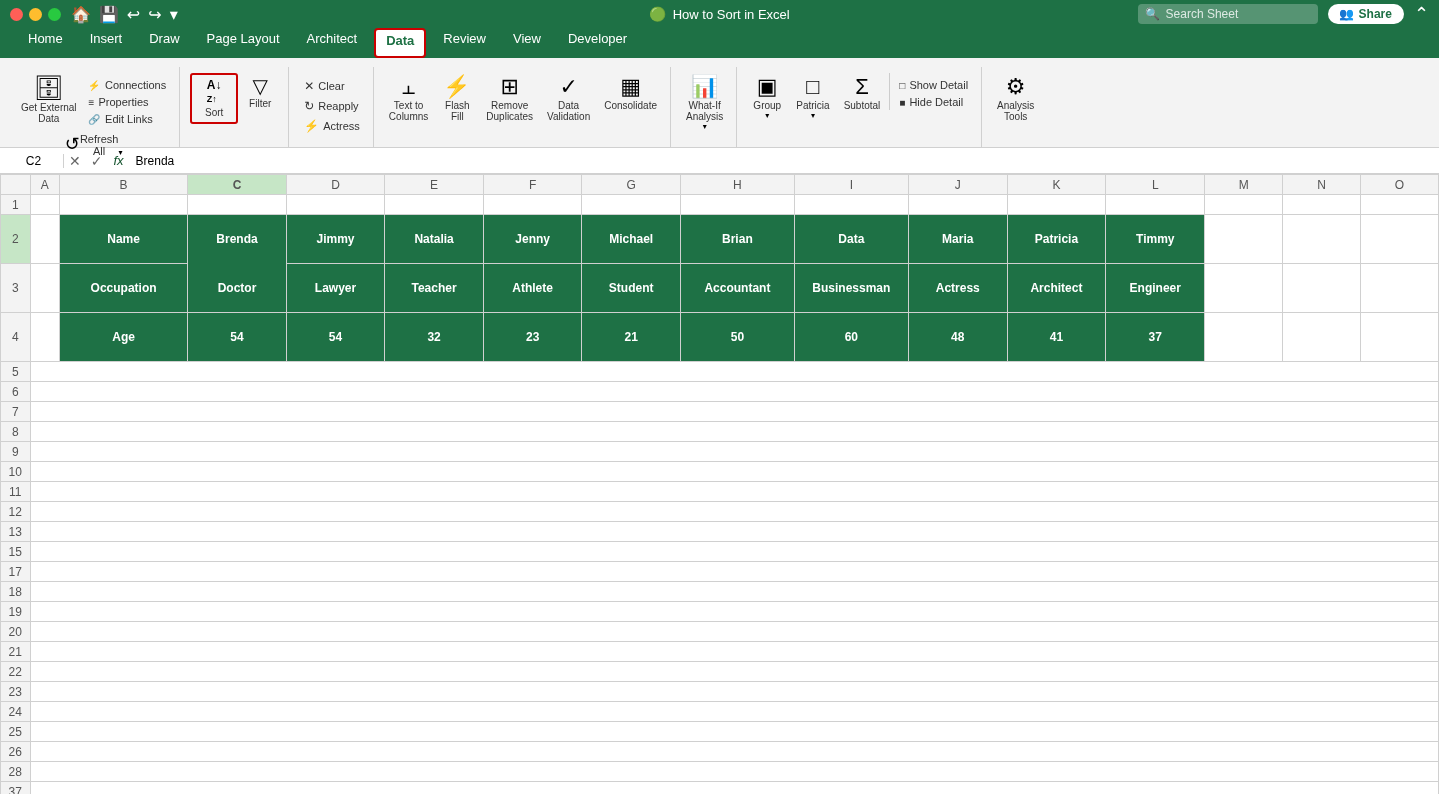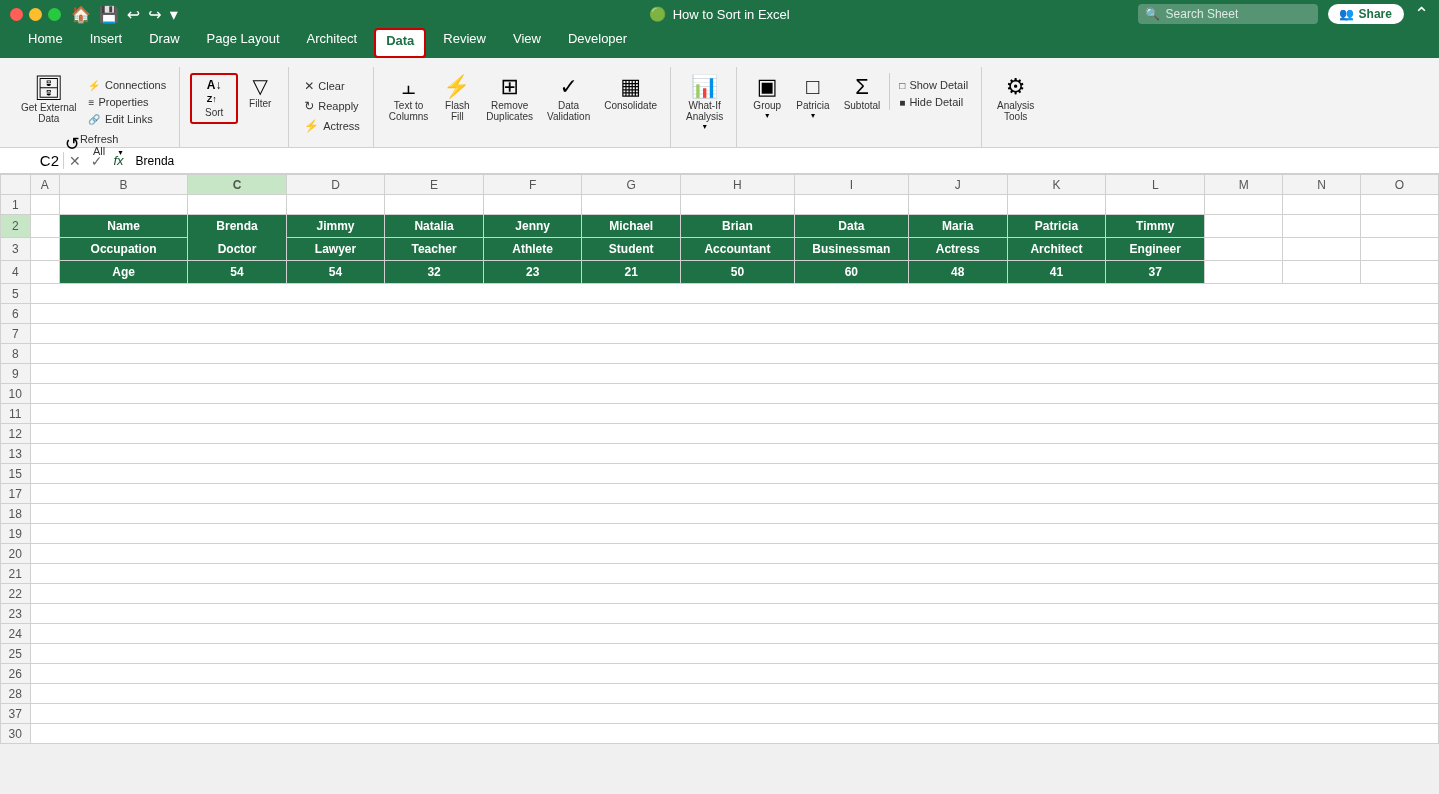--- a/index.html
+++ b/index.html
@@ -95,22 +95,22 @@
       align-items: center;
       background: white;
       border-bottom: 1px solid #d0d0d0;
       height: 26px;
       padding: 0 4px;
     }
     .cell-ref {
       width: 60px;
       border: none;
       border-right: 1px solid #d0d0d0;
-      font-size: 15px;
-      text-align: right;
+      font-size: 12px;
+      text-align: center;
       outline: none;
       padding: 0 4px;
     }
     .fx-label { padding: 0 6px; color: #14532d; font-style: italic; font-size: 13px; }
     .formula-input {
       flex: 1;
       border: none;
       font-size: 12px;
       outline: none;
       padding: 0 6px;
@@ -161,21 +161,21 @@
     .data-cell {
       height: 20px;
       padding: 0 4px;
       background: white;
     }
     .header-cell-green {
       background: #1e7145;
       color: white;
       font-weight: 600;
       height: 22px;
-      padding: 4px 4px;
+      padding: 17px 4px;
       border: 1px solid #155733;
       margin-top: 38px;
     }
     .cell-selected-outline {
       outline: 2px solid #1e7145;
       outline-offset: -2px;
     }
 
     
     .search-bar {

